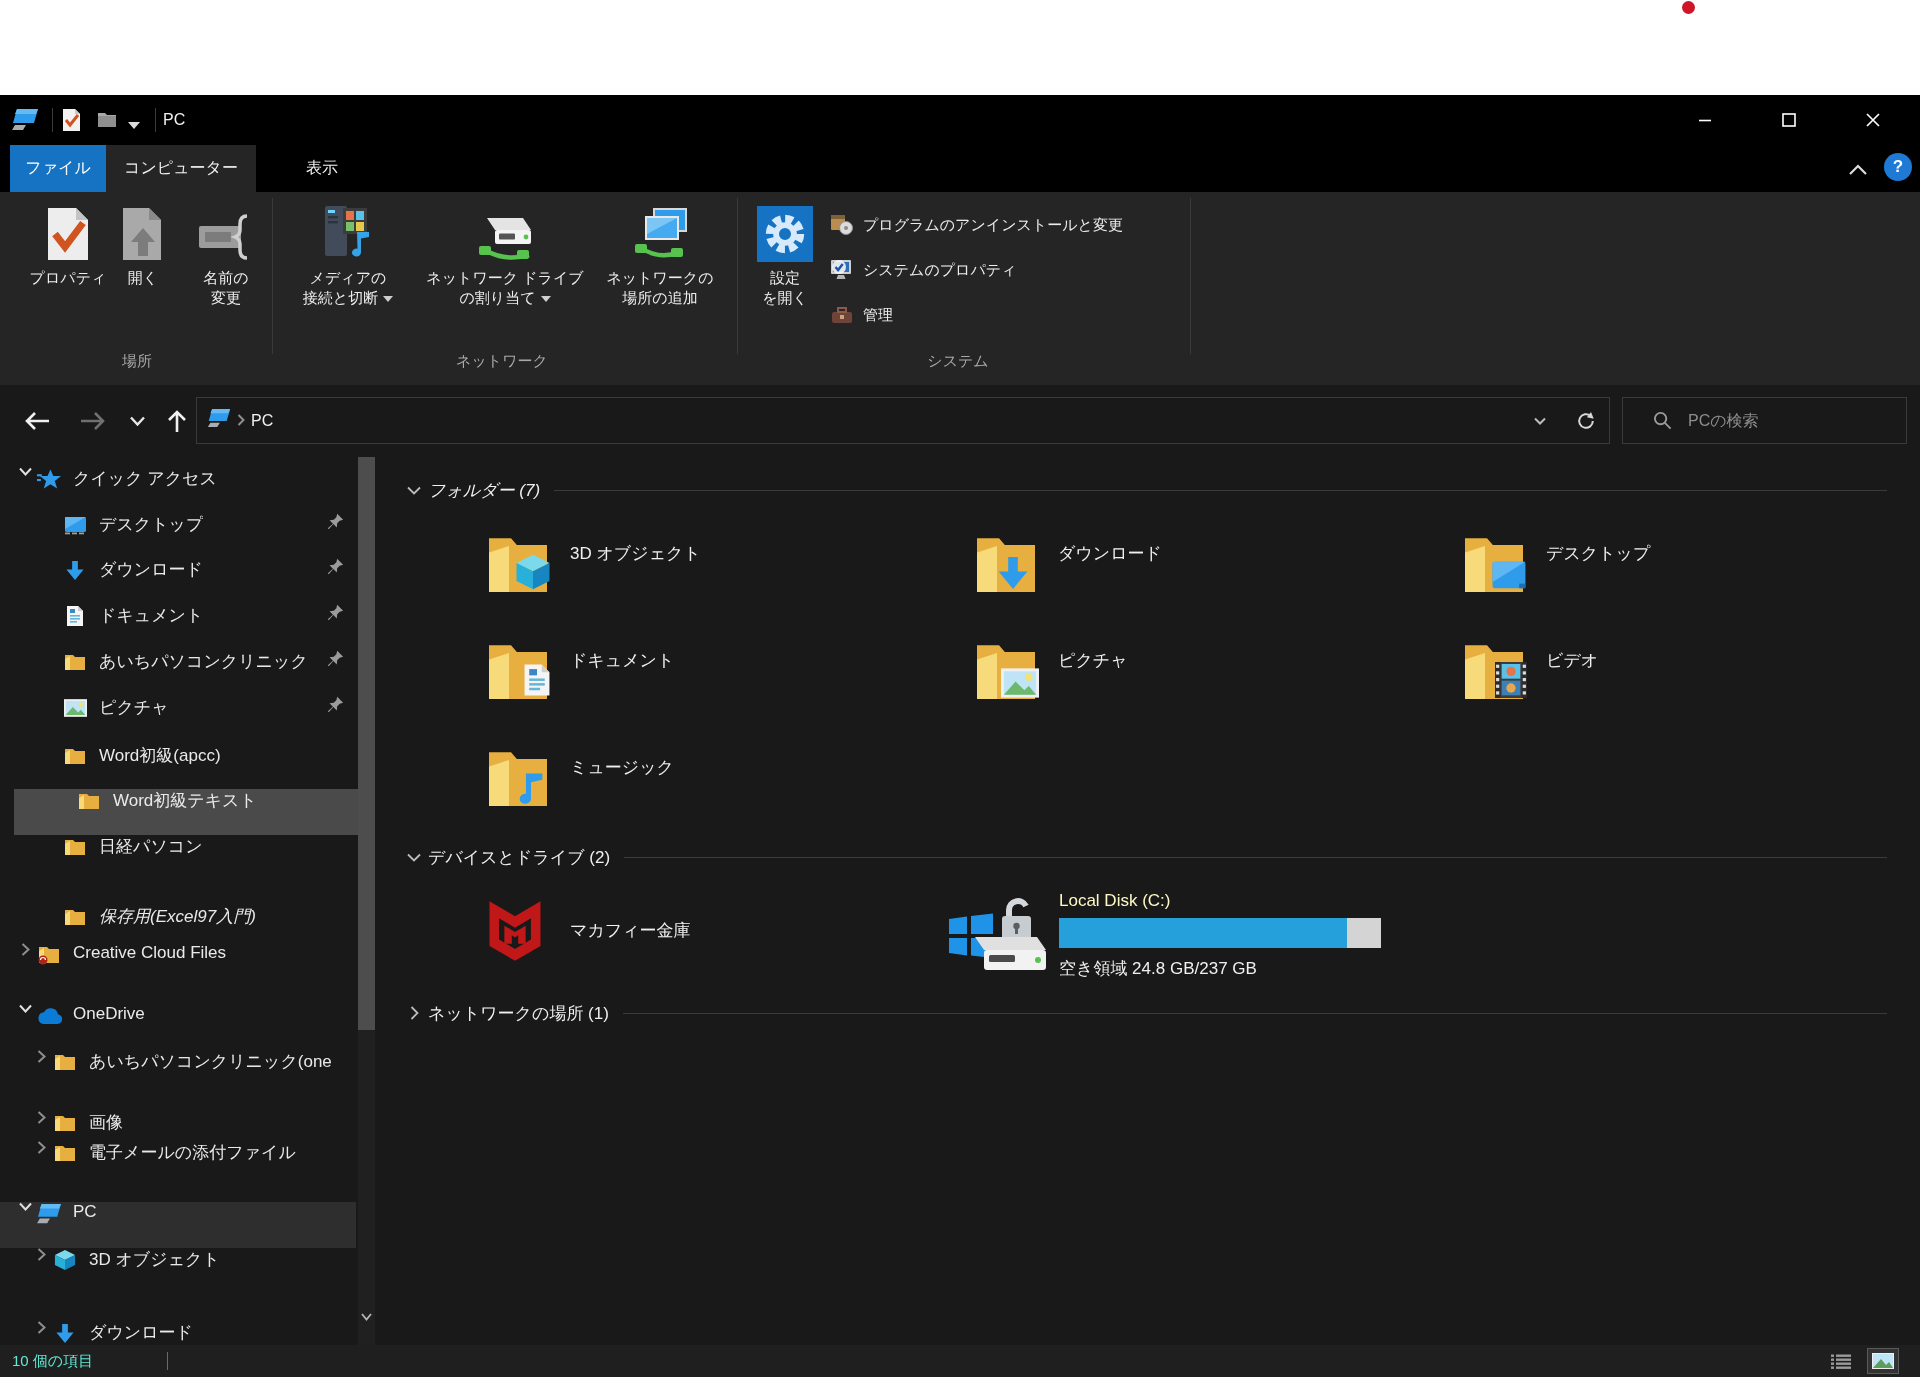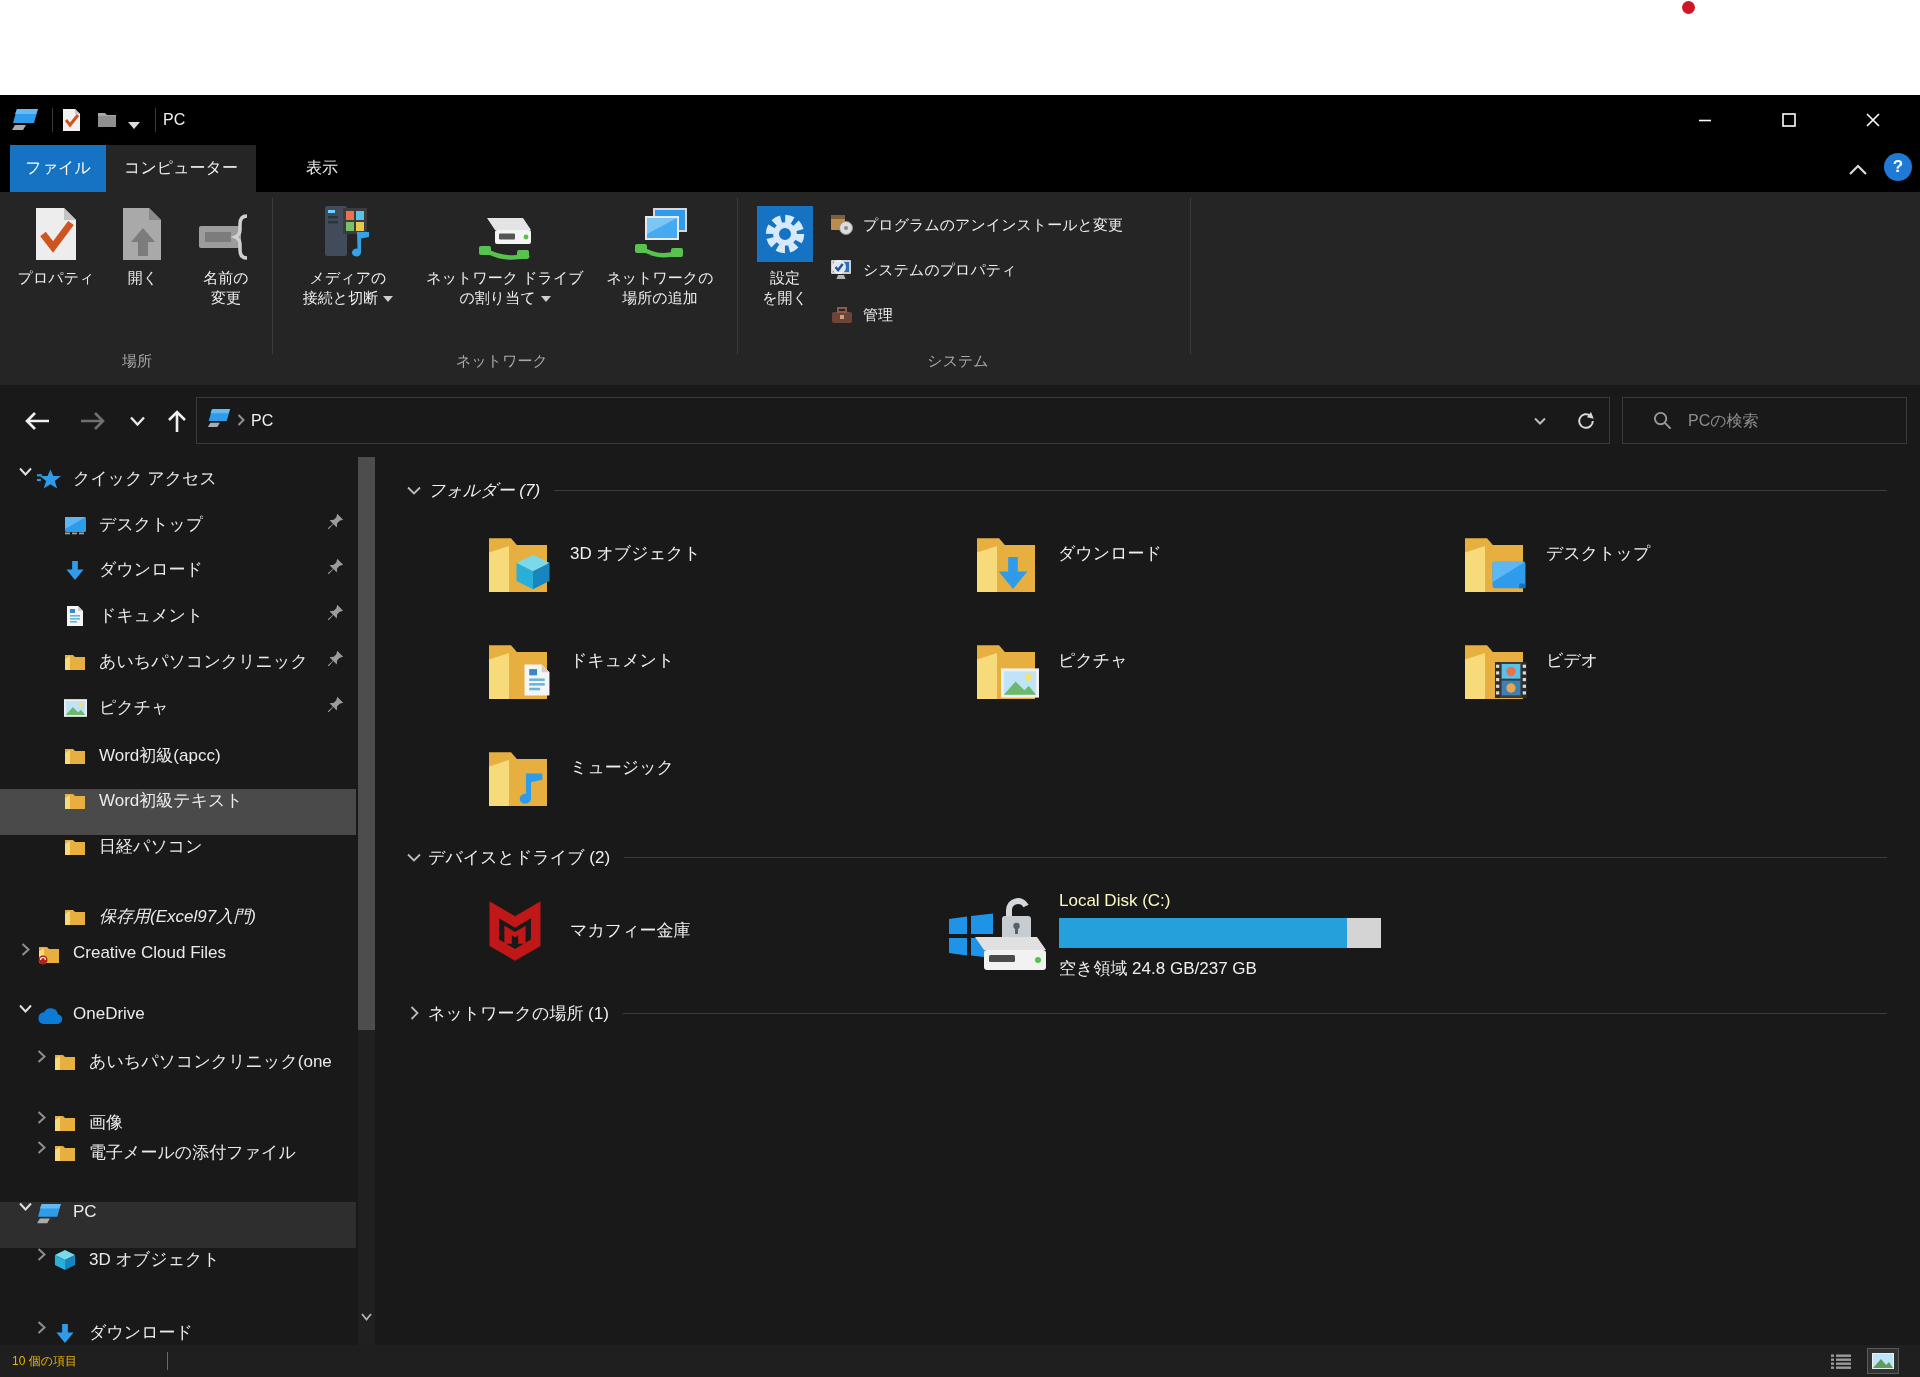--- a/index.html
+++ b/index.html
@@ -89,21 +89,21 @@
   .mcafee{width:68px;height:68px;flex:none;}
   .disk-tile{position:absolute;display:flex;align-items:flex-start;}
   .disk-info{margin-left:12px;width:330px;}
   .disk-label{font-size:17px;color:#fef9c3;margin-bottom:7px;}
   .disk-bar{width:322px;height:30px;background:#d4d4d4;}
   .disk-fill{height:100%;background:#26a0da;}
   .disk-free{font-size:17px;color:#f0f0f0;margin-top:9px;white-space:nowrap;}
 
   
   .statusbar{position:absolute;left:0;top:1250px;width:100%;height:32px;background:#1f1f1f;}
-  .status-text{position:absolute;left:12px;top:0;height:32px;line-height:32px;font-size:12px;color:#eab308;}
+  .status-text{position:absolute;left:12px;top:0;height:32px;line-height:32px;font-size:15px;color:#5eead4;}
   .status-sep{position:absolute;left:167px;top:7px;width:1px;height:18px;background:#6a6a6a;}
   .view-btn{position:absolute;top:4px;width:30px;height:24px;display:flex;align-items:center;justify-content:center;box-sizing:border-box;}
   .view-btn.active{background:#333;outline:1px solid #5a5a5a;}
 </style>
 </head>
 <body>
 
 <div class="screen">
   <div class="red-dot"></div>
 
@@ -169,21 +169,21 @@
       <div class="ribbon-collapse">
         <svg width="18" height="11" viewBox="0 0 18 11">
             <path d="M1 10 L9 2 L17 10" stroke="#dcdcdc" stroke-width="2.2" fill="none"></path>
           </svg>
       </div>
       <div class="ribbon-help">?</div>
     </div>
 
     <div class="ribbon">
 
-      <div class="rbtn" style="left:6px;width:100px;">
+      <div class="rbtn" style="left:18px;width:100px;">
         <div class="ricon">
           <svg width="44" height="56" viewBox="0 0 44 56">
               <path d="M2 2 h28 l12 12 v40 H2 z" fill="#ededed"></path>
               <path d="M30 2 l12 12 h-12 z" fill="#c4c4c4"></path>
               <path d="M9 28 l10 13 18-24" stroke="#d0541f" stroke-width="7" fill="none"></path>
             </svg>
         </div>
         <div class="rlabel"><span>プロパティ</span></div>
       </div>
       <div class="rbtn" style="left:103px;width:80px;">
@@ -466,21 +466,21 @@
         <div class="side-row lvl1" style="top:287px;">
           <span class="sicon">
               <svg width="22" height="18" viewBox="0 0 22 18">
                 <path d="M1 2 h8 l2 2 h10 v13 H1 z" fill="#e7af3f"></path>
                 <path d="M1 17 V6 l5-3 v14 z" fill="#f7da79"></path>
               </svg>
             </span>
           <span class="slabel">Word初級(apcc)</span>
         </div>
 
-        <div class="side-row lvl1 row-selected" style="top:332px;">
+        <div class="side-row lvl1 row-selected" style="top:332px;margin-left:14px;">
           <span class="sicon">
               <svg width="22" height="18" viewBox="0 0 22 18">
                 <path d="M1 2 h8 l2 2 h10 v13 H1 z" fill="#e7af3f"></path>
                 <path d="M1 17 V6 l5-3 v14 z" fill="#f7da79"></path>
               </svg>
             </span>
           <span class="slabel">Word初級テキスト</span>
         </div>
 
         <div class="side-row lvl1" style="top:378px;">

